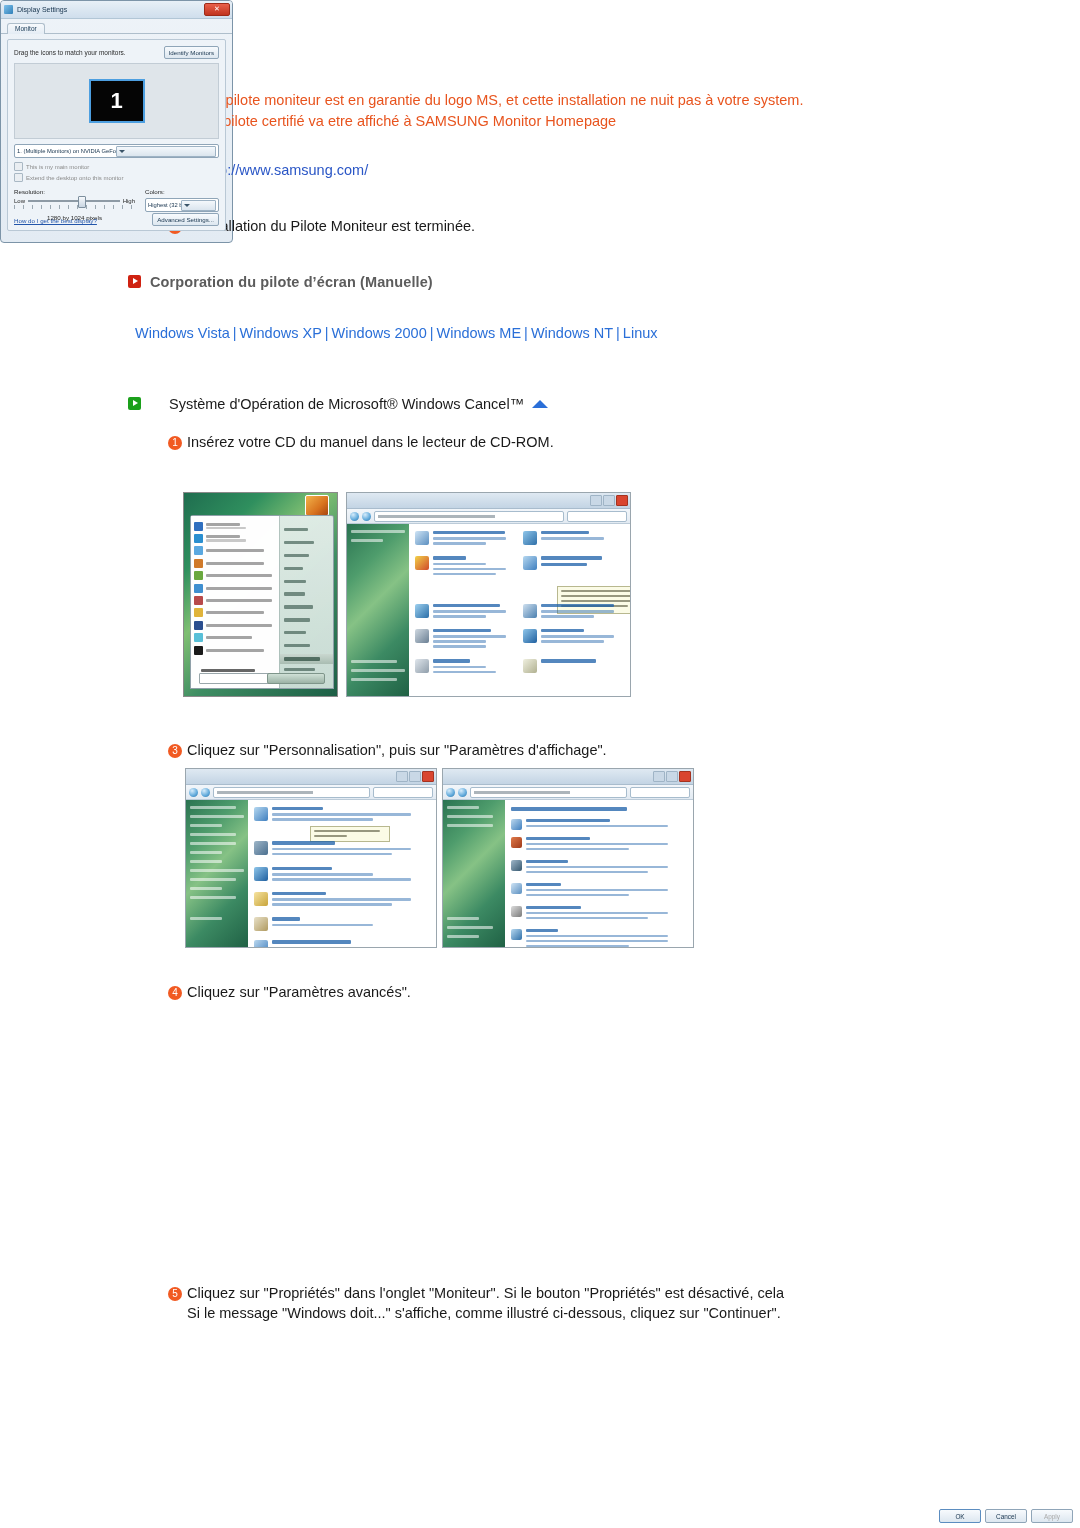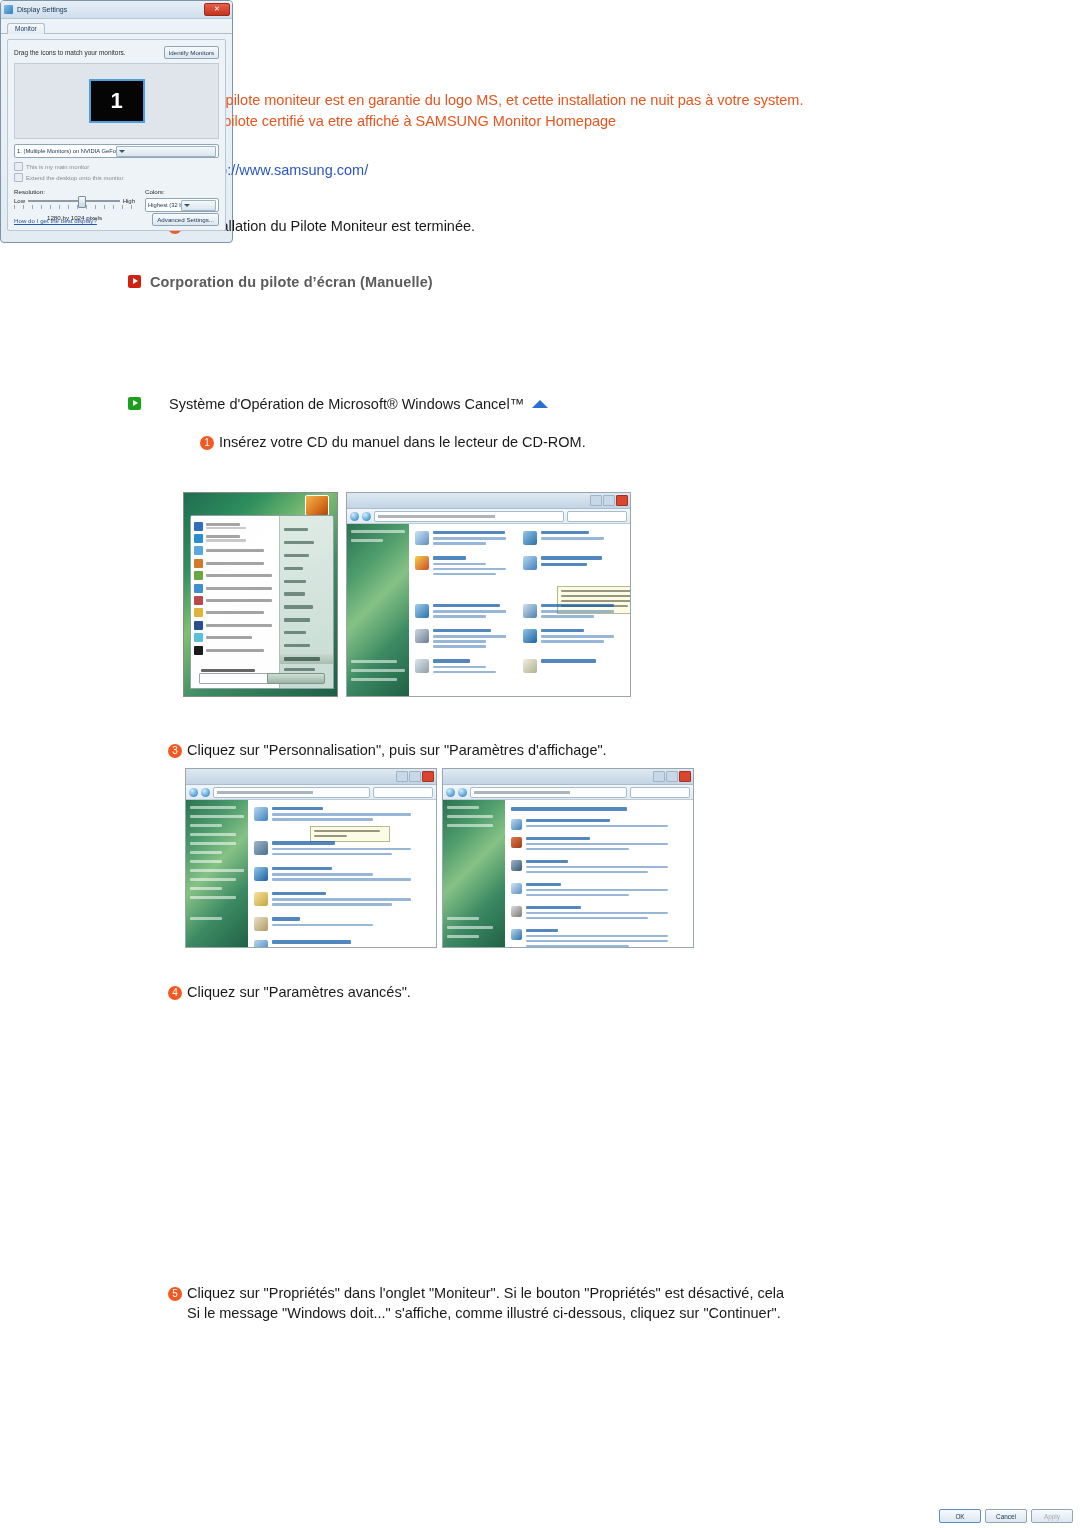--- a/index.html
+++ b/index.html
@@ -676,26 +676,29 @@
   <a class="blk notice-url" href="#">http://www.samsung.com/</a>
 
   <div class="blk step-line" style="left:168px; top:216px;">
     <span class="num">5</span><span>L'installation du Pilote Moniteur est terminée.</span>
   </div>
 
   <div class="blk sec-head">
     <span class="sq red"></span><span>Corporation du pilote d’écran (Manuelle)</span>
   </div>
 
+  <div class="blk osnav">
+    <a href="#">Windows Vista</a><span class="sep">|</span><a href="#">Windows XP</a><span class="sep">|</span><a href="#">Windows 2000</a><span class="sep">|</span><a href="#">Windows ME</a><span class="sep">|</span><a href="#">Windows NT</a><span class="sep">|</span><a href="#">Linux</a>
+  </div>
 
   <div class="blk os-title">
     <span class="sq green"></span><span class="lbl">Système d'Opération de Microsoft® Windows Cancel™</span><span class="uptri"></span>
   </div>
 
-  <div class="blk ins" style="left:168px; top:432px; width:760px;margin-left:32px;">
+  <div class="blk ins" style="left:168px; top:432px; width:760px;">
     <span class="num">1</span><span>Insérez votre CD du manuel dans le lecteur de CD-ROM.</span>
   </div>
 
 
   <div class="shot startmenu">
     <div class="sm-avatar"></div>
     <div class="sm-panel">
       <div class="sm-left">
         <div class="sm-item">
             <span class="sm-ico" style="background:#2f6fbf"></span>

